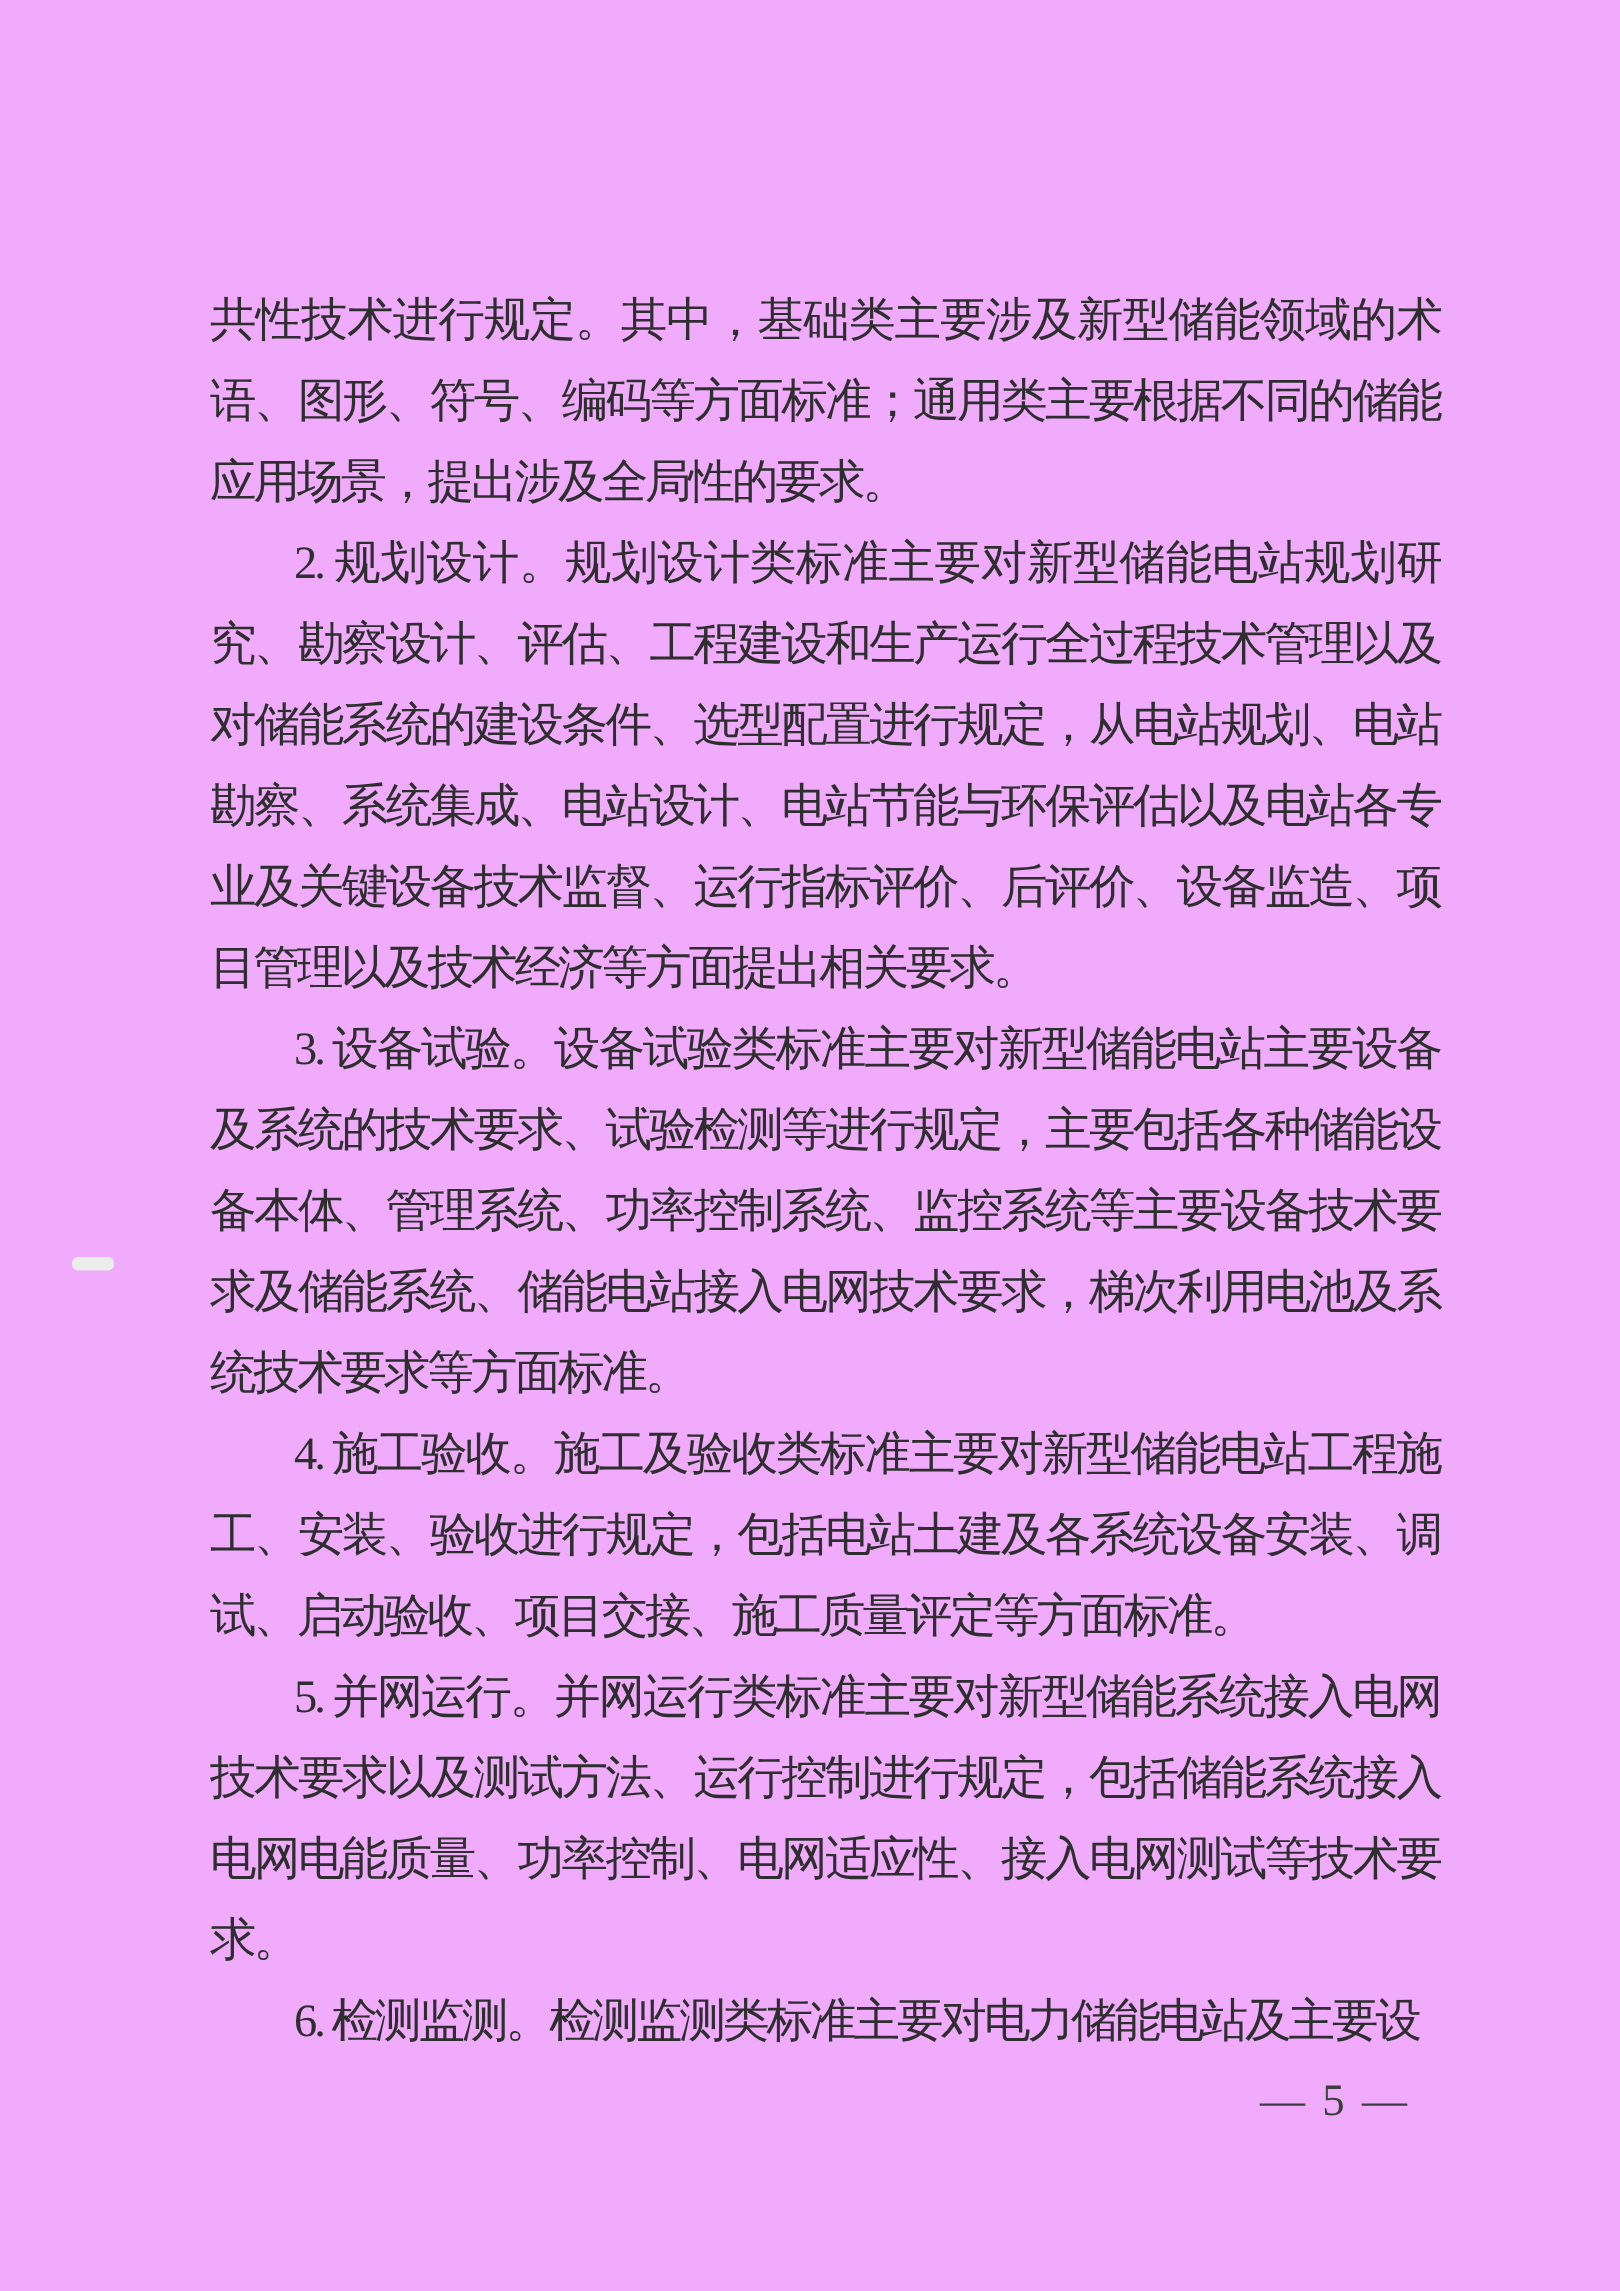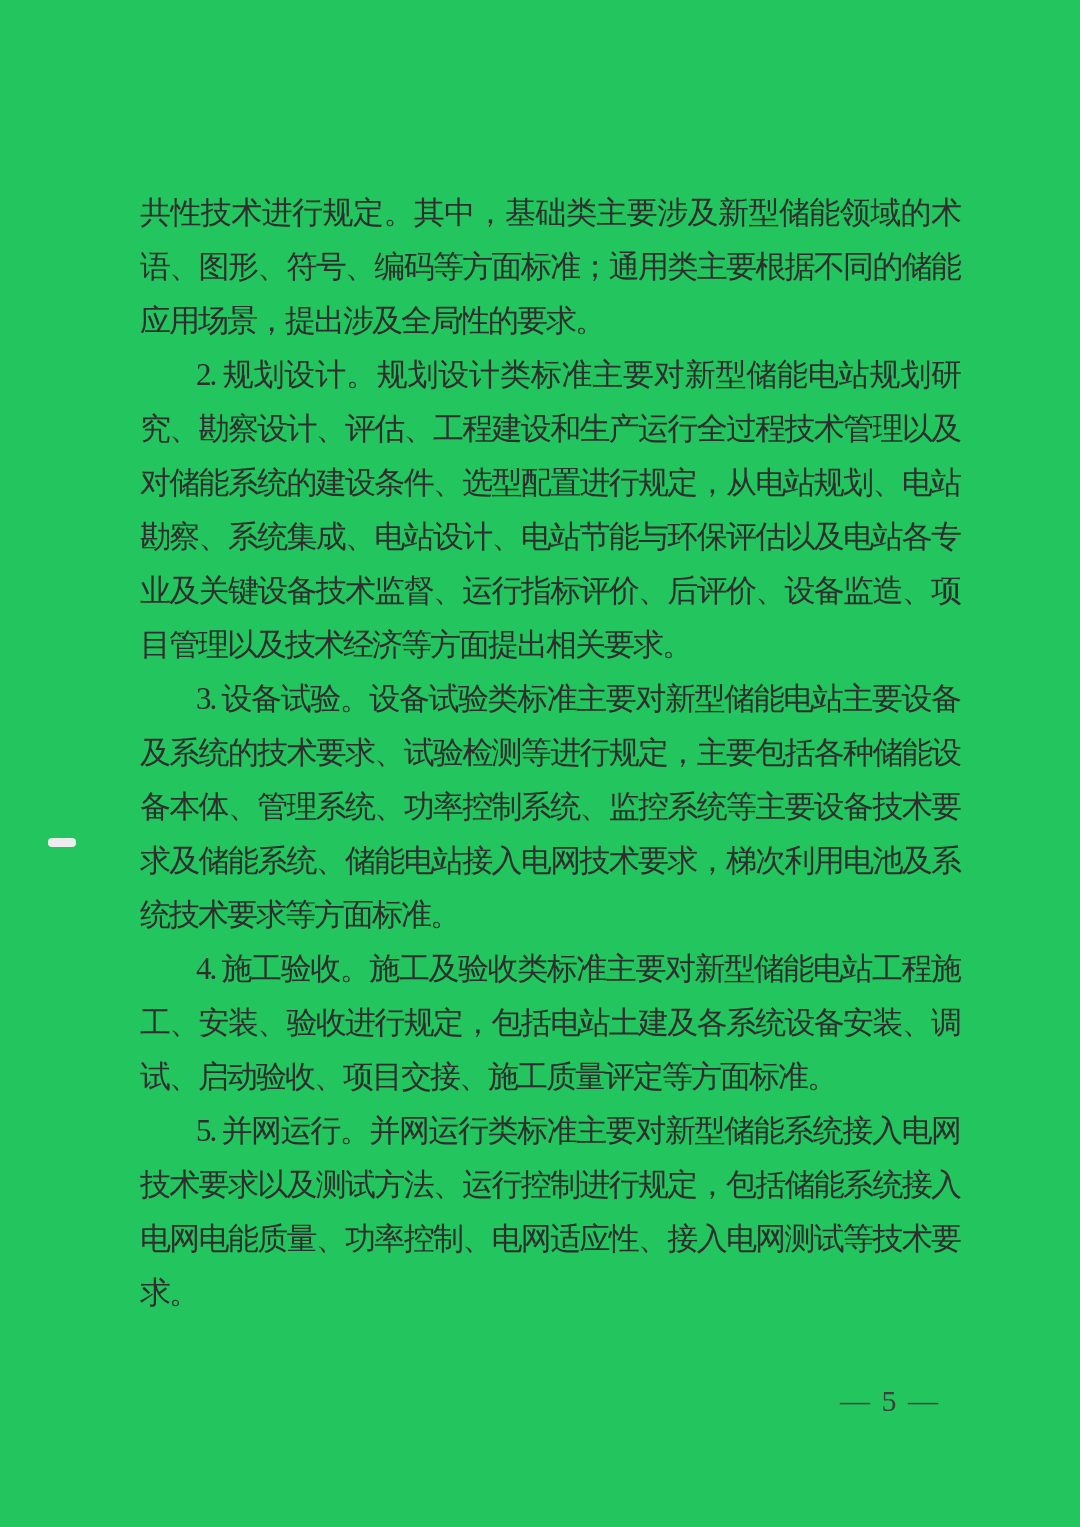--- a/index.html
+++ b/index.html
@@ -4,21 +4,21 @@
 <style>
   html, body {
     margin: 0;
     padding: 0;
     background: #ffffff;
   }
   .page {
     position: relative;
     width: 1080px;
     height: 1527px;
-    background: #22c55e;
+    background: #f0abfc;
     overflow: hidden;
     font-family: "Liberation Serif", "DejaVu Serif", serif;
   }
   .body-text {
     position: absolute;
     left: 140px;
     top: 186px;
     width: 820px;
   }
   .para {
@@ -58,16 +58,17 @@
 </head>
 <body>
 
 <div class="page">
   <div class="body-text">
       <p class="para">共性技术进行规定。其中，基础类主要涉及新型储能领域的术语、图形、符号、编码等方面标准；通用类主要根据不同的储能应用场景，提出涉及全局性的要求。</p>
       <p class="para indent">2. 规划设计。规划设计类标准主要对新型储能电站规划研究、勘察设计、评估、工程建设和生产运行全过程技术管理以及对储能系统的建设条件、选型配置进行规定，从电站规划、电站勘察、系统集成、电站设计、电站节能与环保评估以及电站各专业及关键设备技术监督、运行指标评价、后评价、设备监造、项目管理以及技术经济等方面提出相关要求。</p>
       <p class="para indent">3. 设备试验。设备试验类标准主要对新型储能电站主要设备及系统的技术要求、试验检测等进行规定，主要包括各种储能设备本体、管理系统、功率控制系统、监控系统等主要设备技术要求及储能系统、储能电站接入电网技术要求，梯次利用电池及系统技术要求等方面标准。</p>
       <p class="para indent">4. 施工验收。施工及验收类标准主要对新型储能电站工程施工、安装、验收进行规定，包括电站土建及各系统设备安装、调试、启动验收、项目交接、施工质量评定等方面标准。</p>
       <p class="para indent">5. 并网运行。并网运行类标准主要对新型储能系统接入电网技术要求以及测试方法、运行控制进行规定，包括储能系统接入电网电能质量、功率控制、电网适应性、接入电网测试等技术要求。</p>
+      <p class="para indent">6. 检测监测。检测监测类标准主要对电力储能电站及主要设</p>
     </div>
   <div class="scan-artifact"></div>
   <div class="page-number">— 5 —</div>
 </div>
 
 </body></html>

